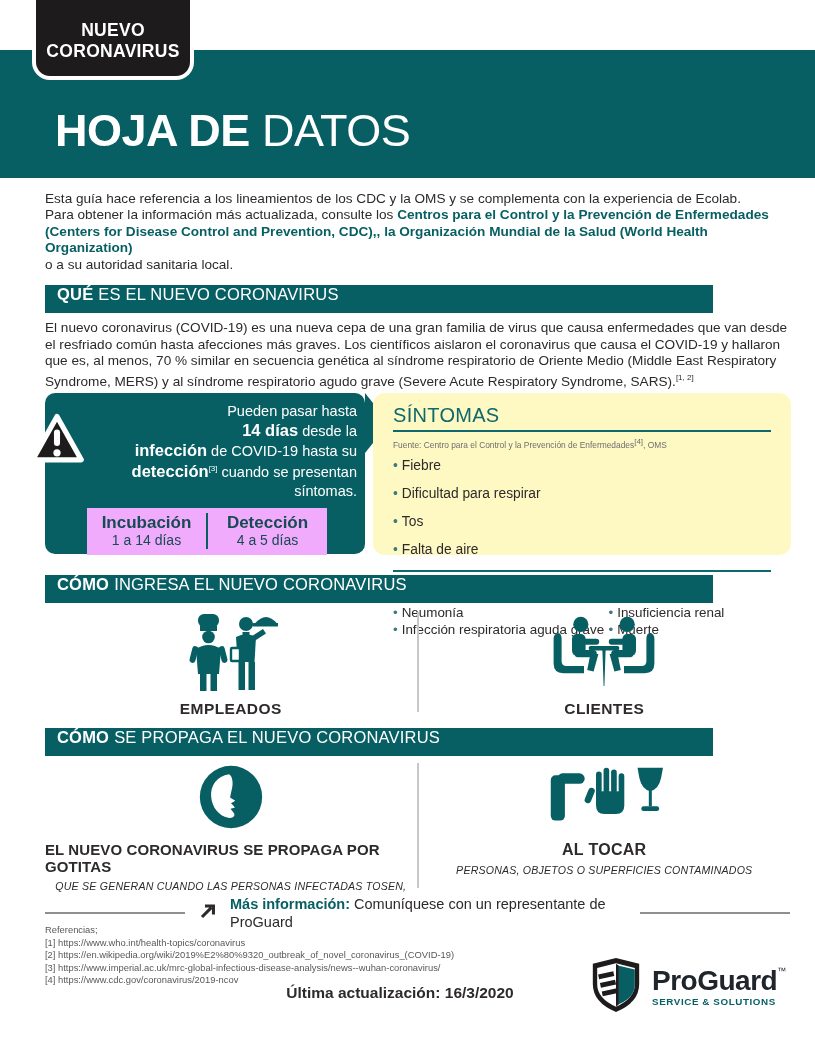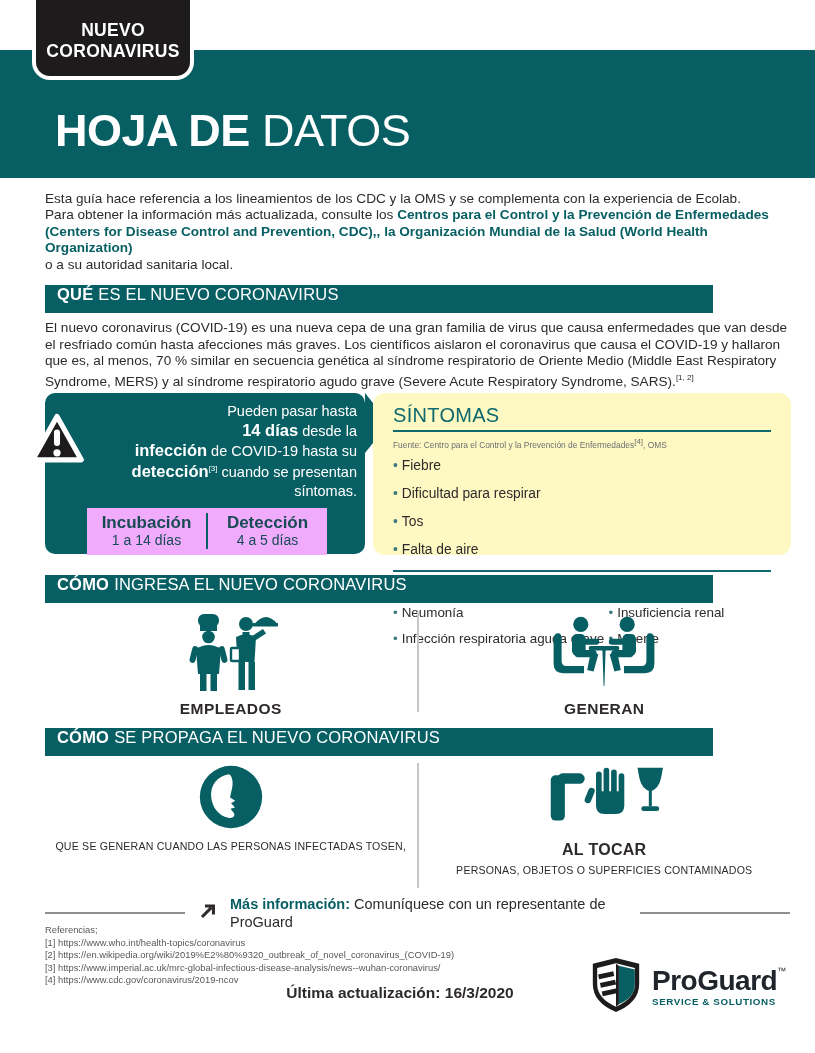--- a/index.html
+++ b/index.html
@@ -51,30 +51,30 @@
   
   .graybox { position:absolute; left:373px; top:393px; width:418px; height:162px;
              background:#fef9c3; border-radius:12px; padding:11px 20px 0; }
   .graybox .title { color:#0e686d; font-size:20px; font-weight:400; letter-spacing:.3px; }
   .graybox .rule { height:2px; background:#0e686d; margin-top:3px; }
   .graybox .src { margin-top:5px; font-size:8.4px; color:#6d6e71; }
   .sym-row { display:flex; gap:13px; margin-top:8px; font-size:13.8px;flex-direction:column; }
   .bullet { color:#3d7a80; margin-right:4px; }
   .graybox .rule2 { height:2px; background:#0e686d; margin-top:13px; }
   .graves-title { margin-top:7px; color:#0e686d; font-size:16.5px; }
-  .graves-grid { display:grid; grid-template-columns:57% 43%; row-gap:11px; margin-top:7px; font-size:13.4px; }
+  .graves-grid { display:grid; grid-template-columns:57% 43%; row-gap:2px; margin-top:7px; font-size:13.4px; }
 
   
   .iconrow { position:absolute; left:45px; width:745px; display:flex; }
   .iconrow .half { flex:1; display:flex; flex-direction:column; align-items:center; }
   .vdivider { width:2px; background:#c6c7c8; align-self:stretch; }
   .icolabel { font-weight:800; font-size:15.5px; letter-spacing:.4px; margin-top:4px; }
   .prop-title { font-weight:800; font-size:15px; letter-spacing:.1px; margin-top:6px; }
   .prop-title2 { font-weight:800; font-size:16px; letter-spacing:.3px; margin-top:8px; }
-  .prop-sub { font-size:10.6px; line-height:16px; margin-top:3px; text-align:center; letter-spacing:.2px; }
+  .prop-sub { font-size:10.6px; line-height:16px; margin-top:3px; text-align:center; letter-spacing:.2px;font-style:italic; }
 
   
   .masinfo { position:absolute; left:45px; top:895px; width:745px; display:flex; align-items:center; justify-content:center; gap:14px; }
   .masinfo .hline { height:2px; background:#8e8f91; flex:0 0 auto; }
   .masinfo .hl1 { width:140px; }
   .masinfo .hl2 { width:150px; }
   .masinfo .label { color:#075f63; font-weight:800; font-size:14.5px; }
   .masinfo .text { font-size:14.5px; }
 
   
@@ -207,21 +207,21 @@
             <rect x="35" y="25" width="17" height="27" rx="6"></rect>
             <rect x="46" y="31" width="23" height="7.5" rx="3.7"></rect>
             <rect x="38" y="45" width="28" height="9" rx="4.5"></rect>
             <path d="M58 50 l10 0 -6 22 -8 -2 z"></path>
             <path d="M18 24 q-6 0 -6 7 v31 q0 12 12 12 h26 v-9 h-22 q-6 0 -6 -6 v-28 q0 -7 -4 -7 z"></path>
           </g>
           <rect x="56" y="40" width="38" height="5.5" rx="2"></rect>
           <path d="M73 45 h4 l-1.5 45 h-1 z"></path>
         </svg>
       </span>
-      <div class="icolabel">GENERAN</div>
+      <div class="icolabel">CLIENTES</div>
     </div>
   </div>
 
   <div class="secbar" style="top:728px;">
     <span class="b">CÓMO</span>
     <span> SE PROPAGA EL NUEVO CORONAVIRUS</span>
   </div>
   <div class="iconrow" style="top:763px; height:125px;">
     <div class="half">
       <span>
@@ -234,20 +234,21 @@
               <circle cx="41" cy="46" r="1.5"></circle>
             <circle cx="45" cy="49" r="1.5"></circle>
               <circle cx="49" cy="46" r="1.5"></circle>
               <circle cx="44" cy="53" r="1.5"></circle>
             <circle cx="48" cy="53" r="1.5"></circle>
               <circle cx="52" cy="50" r="1.5"></circle>
               <circle cx="50" cy="42" r="1.5"></circle>
           </g>
         </svg>
       </span>
+      <div class="prop-title">EL NUEVO CORONAVIRUS SE PROPAGA POR GOTITAS</div>
       <div class="prop-sub">
         <div>QUE SE GENERAN CUANDO LAS PERSONAS INFECTADAS TOSEN,</div>
       </div>
     </div>
     <div class="vdivider"></div>
     <div class="half">
       <span>
         <svg width="125" height="66" viewBox="0 0 130 70" fill="#075f63">
           <rect x="8" y="13" width="15" height="48" rx="5"></rect>
           <rect x="15" y="11" width="29" height="11" rx="5.5"></rect>

